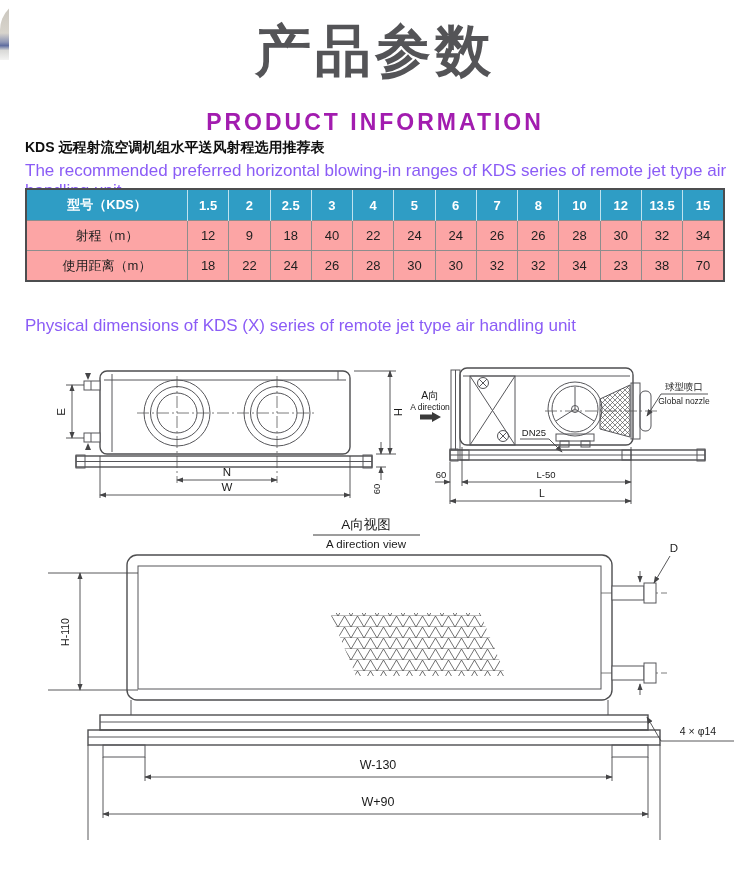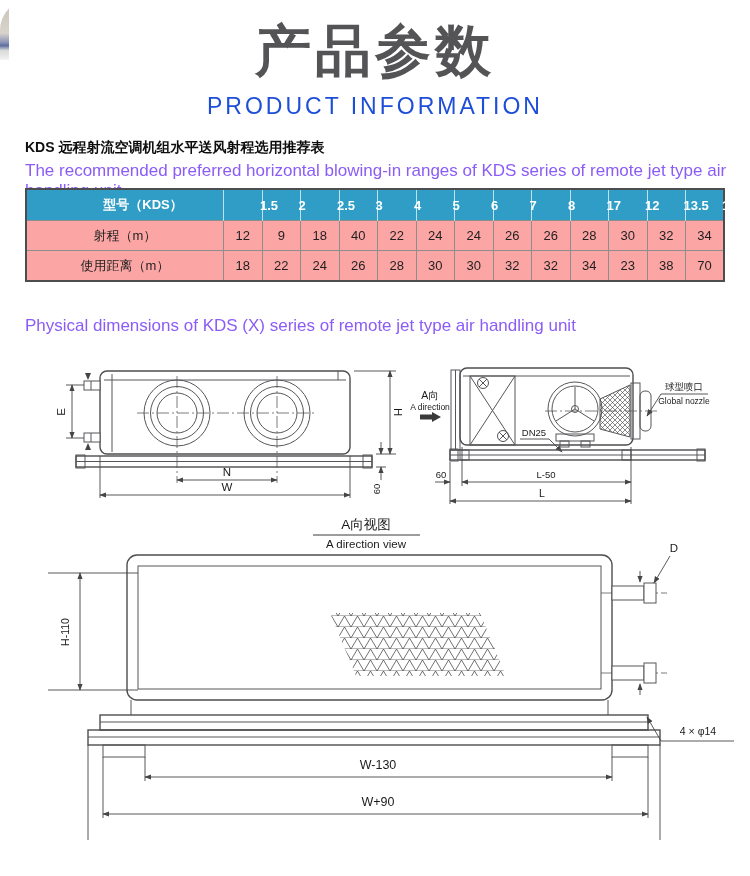--- a/index.html
+++ b/index.html
@@ -2,30 +2,30 @@
 <html><head>
 <meta charset="utf-8">
 <style>
   html,body{margin:0;padding:0;background:#ffffff;}
   .page{position:relative;width:750px;height:840px;background:#ffffff;overflow:hidden;
         font-family:"Liberation Sans",sans-serif;color:#1c1c1c;border-radius:30px;}
   .edge-artifact{position:absolute;left:0;top:0;width:9px;height:60px;
         background:linear-gradient(180deg,#c6c2ba 0%,#d8d4cc 55%,#8f97b6 70%,#5f6da0 76%,#d9d9d7 84%,#f3f3f2 100%);}
   .title-block{position:absolute;left:0;top:10px;width:750px;text-align:center;}
   .main-title{font-size:56px;font-weight:900;color:#545457;letter-spacing:4px;line-height:1.45;}
-  .sub-title{margin-top:2px;font-size:23px;font-weight:400;color:#1d4ed8;letter-spacing:3px;}
+  .sub-title{margin-top:18px;font-size:23px;font-weight:700;color:#a21caf;letter-spacing:3px;}
   .hd-cn{position:absolute;left:25px;font-size:14px;font-weight:bold;color:#0e0e0e;}
   .hd-en{position:absolute;left:25px;font-size:17px;color:#8b5cf6;}
   .s1-cn{top:139px;} .s1-en{top:161px;}
   .s2-cn{top:295px;} .s2-en{top:316px;}
   table.spec{position:absolute;left:25px;top:188px;width:700px;border-collapse:collapse;
         table-layout:fixed;border:2px solid #4c4d4f;}
   table.spec th,table.spec td{text-align:center;vertical-align:middle;padding:0;font-size:13px;}
   table.spec thead th{background:#2f9dc5;color:#ffffff;font-weight:bold;height:30px;
-        border-left:1px solid #bfe2ef;padding-left:36px;}
+        border-left:1px solid #bfe2ef;}
   table.spec thead th:first-child{border-left:none;width:160px;}
   table.spec tbody td{height:29px;background:#fca5a5;color:#1f1f1f;
         border:1px solid #8d8d8d;}
   svg.draw{position:absolute;left:0;top:340px;}
   .ln{fill:none;stroke:#4e4e50;stroke-width:1.4;}
   .ln2{fill:none;stroke:#56565a;stroke-width:1;}
   .lnw{fill:#ffffff;stroke:#56565a;stroke-width:1;}
   .dim{fill:none;stroke:#454547;stroke-width:0.9;}
   .cl{fill:none;stroke:#5a5a5c;stroke-width:0.8;stroke-dasharray:12 3 2 3;}
   svg text{font-family:"Liberation Sans",sans-serif;fill:#1a1a1a;text-anchor:middle;}
@@ -53,21 +53,21 @@
         <th>型号（KDS）</th>
         <th>1.5</th>
         <th>2</th>
         <th>2.5</th>
         <th>3</th>
         <th>4</th>
         <th>5</th>
         <th>6</th>
         <th>7</th>
         <th>8</th>
-        <th>17</th>
+        <th>10</th>
         <th>12</th>
         <th>13.5</th>
         <th>15</th>
       </tr>
     </thead>
     <tbody>
       <tr>
         <td>射程（m）</td>
         <td>12</td>
         <td>9</td>

